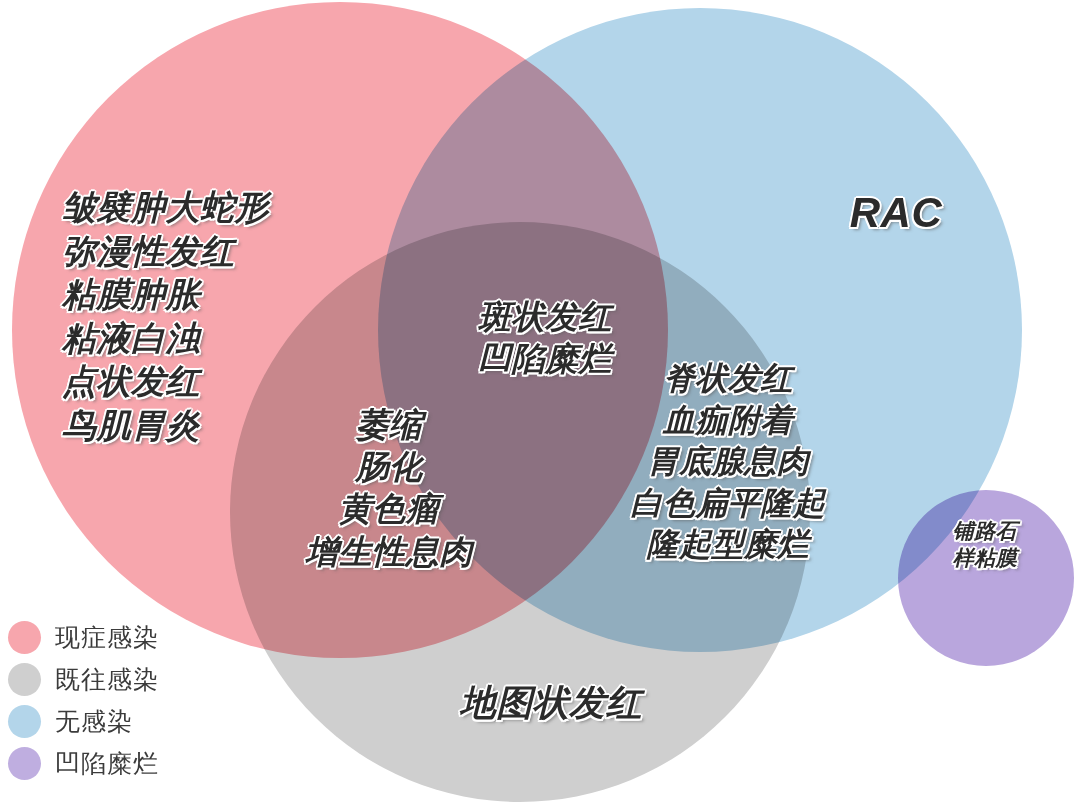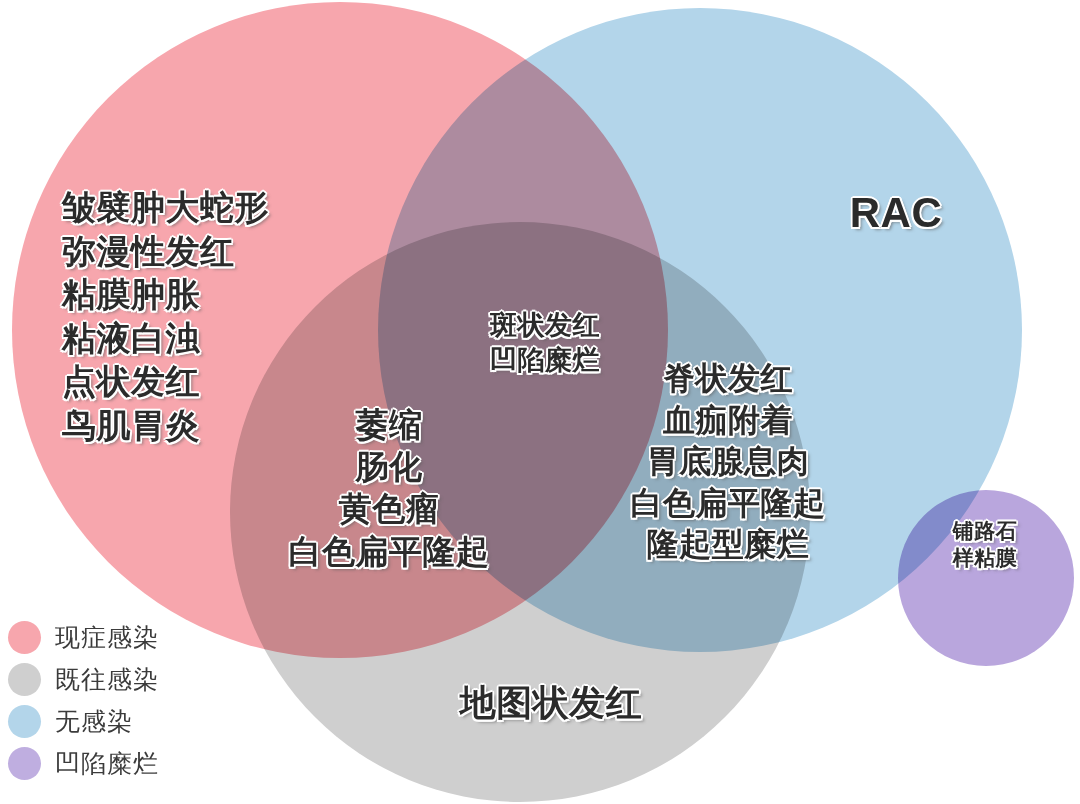--- a/index.html
+++ b/index.html
@@ -35,36 +35,37 @@
       -1.5px -1.5px 0 #ffffff,
        1.5px -1.5px 0 #ffffff,
       -1.5px  1.5px 0 #ffffff,
        1.5px  1.5px 0 #ffffff,
        0px -1.8px 0 #ffffff,
        0px  1.8px 0 #ffffff,
       -1.8px 0px 0 #ffffff,
        1.8px 0px 0 #ffffff,
        3px 3px 3px rgba(90,90,90,0.55);
     letter-spacing: 0.5px;
+    font-style: italic;
   }
   .label.align-left   { text-align: left; }
   .label.align-center { text-align: center; }
 
   
   #label-current-infection {
     left: 62px;  top: 186px;  width: 300px;
     font-size: 34px;  line-height: 1.28;
   }
   #label-past-infection-only {
     left: 274px; top: 404px;  width: 230px;
     font-size: 33px;  line-height: 1.28;
   }
   #label-current-past-overlap {
-    left: 430px; top: 308px;  width: 230px;
-    font-size: 27px;  line-height: 1.28;
+    left: 430px; top: 296px;  width: 230px;
+    font-size: 33px;  line-height: 1.28;
   }
   #label-none-past-overlap {
     left: 578px; top: 358px;  width: 300px;
     font-size: 32px;  line-height: 1.30;
   }
   #label-rac {
     left: 806px; top: 182px;  width: 180px;
     font-size: 42px;
     margin-top: 7px;
   }
@@ -123,21 +124,21 @@
   <div class="label align-left" id="label-current-infection">皱襞肿大蛇形
 弥漫性发红
 粘膜肿胀
 粘液白浊
 点状发红
 鸟肌胃炎</div>
 
   <div class="label align-center" id="label-past-infection-only">萎缩
 肠化
 黄色瘤
-白色扁平隆起</div>
+增生性息肉</div>
 
   <div class="label align-center" id="label-current-past-overlap">斑状发红
 凹陷糜烂</div>
 
   <div class="label align-center" id="label-none-past-overlap">脊状发红
 血痂附着
 胃底腺息肉
 白色扁平隆起
 隆起型糜烂</div>
 

